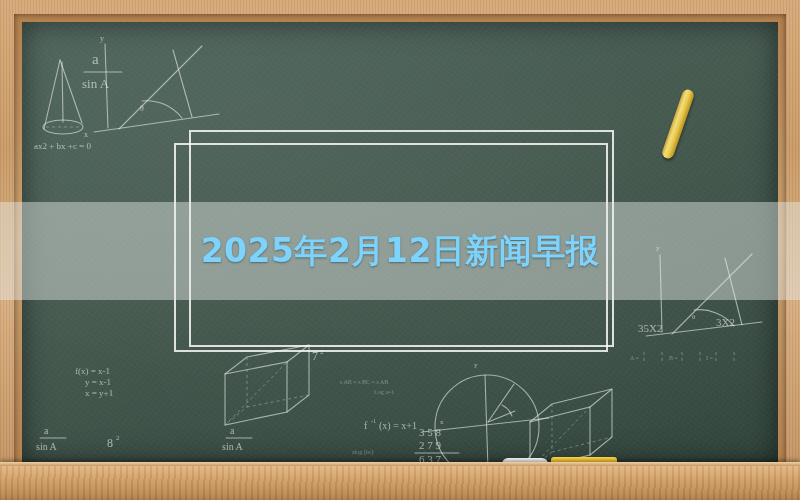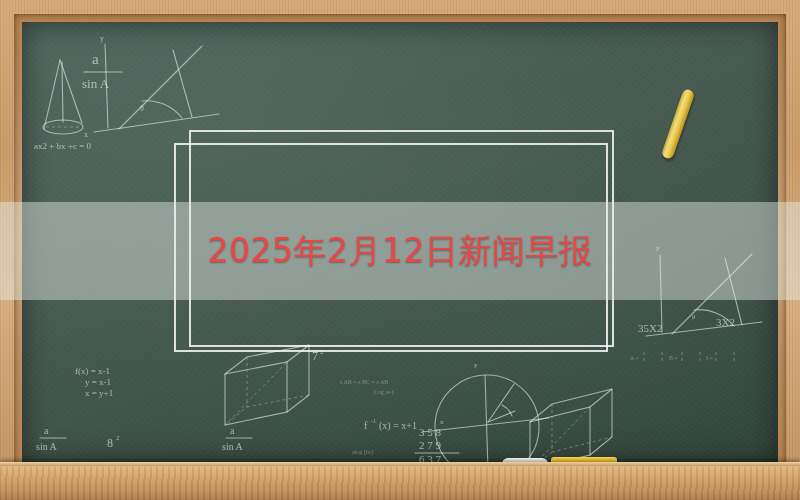--- a/index.html
+++ b/index.html
@@ -140,26 +140,27 @@
     width: 800px; height: 98px;
     background: rgba(233, 238, 236, 0.45);
   }
   .title {
     position: absolute;
     left: 0; top: 202px;
     width: 800px; height: 98px;
     display: flex;
     align-items: center;
     justify-content: center;
-    color: #ef4444;
+    color: #7dd3fc;
     font-size: 33px;
     letter-spacing: 0.5px;
     font-family: "DejaVu Sans", "Liberation Sans", sans-serif;
     text-shadow: 0 1px 2px rgba(40,55,50,0.55);
     white-space: nowrap;
+    font-weight: bold;
   }
 </style>
 </head>
 <body>
 
 <div id="stage">
 
   <div class="frame"></div>
   <div class="frame-inner-shade"></div>
 

